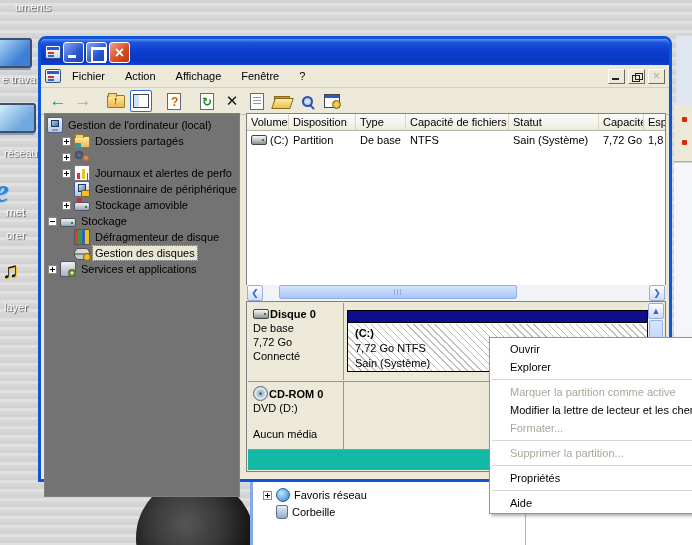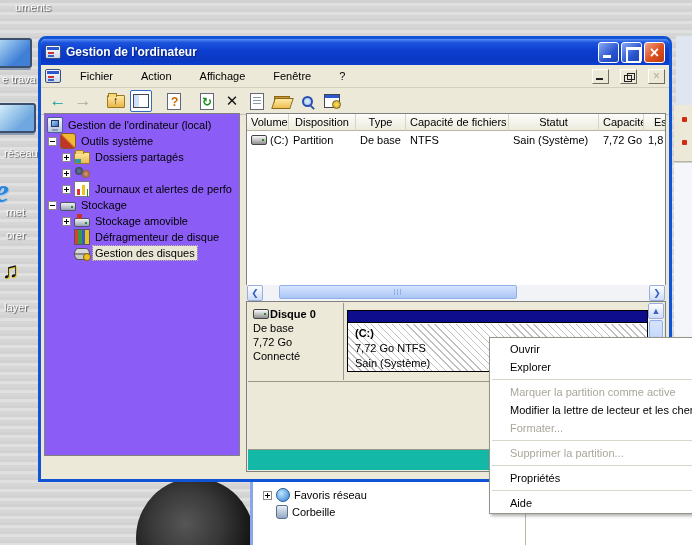--- a/index.html
+++ b/index.html
@@ -48,21 +48,21 @@
   .mmc-icon::after { content:""; position:absolute; left:2px; top:6px; width:6px; height:2px; background:#c33; box-shadow:0 3px 0 #36c; }
   .tbtn { width:21px; height:21px; border:1px solid #fff; border-radius:3px; margin-left:2px; position:relative;
           font-weight:bold; color:#fff; text-align:center; line-height:19px; font-size:12px; }
   .tbtn.min,.tbtn.max { background:linear-gradient(135deg,#89a9f4,#2a55cf 60%,#1d43b4); }
   .tbtn.close { background:linear-gradient(135deg,#f0a088,#dd4f1e 55%,#b93a10); }
   .tbtn.min::before { content:""; position:absolute; left:4px; bottom:4px; width:8px; height:3px; background:#fff; }
   .tbtn.max::before { content:""; position:absolute; left:4px; top:4px; width:11px; height:11px; border:2px solid #fff; border-top-width:3px; }
   .tbtn.close::before { content:"\00D7"; font-size:16px; line-height:19px; }
 
   #menubar { position:absolute; left:0; top:26px; width:628px; height:23px; background:#ece9d8;
-             border-bottom:1px solid #d4d0bd; display:flex; align-items:center; padding:0 4px; gap:10px; }
+             border-bottom:1px solid #d4d0bd; display:flex; align-items:center; padding:0 4px; gap:2px; }
   .menu-item { padding:3px 9px; }
   #menubar .spacer { flex:1; }
   .cc { width:17px; height:15px; background:#ece9d8; border:1px solid; border-color:#fff #6f6d62 #6f6d62 #fff;
         margin-left:1px; position:relative; text-align:center; font-size:9px; line-height:13px; }
   .cc.cmin::before { content:""; position:absolute; left:3px; bottom:3px; width:7px; height:2px; background:#222; }
   .cc.crestore::before { content:""; position:absolute; left:3px; top:5px; width:6px; height:5px; border:1px solid #222; background:#ece9d8; }
   .cc.crestore::after { content:""; position:absolute; left:6px; top:3px; width:6px; height:5px; border:1px solid #222; }
   .cc.cclose { color:#b8b5a5; }
   .cc.cclose::before { content:"\00D7"; font-size:12px; line-height:13px; color:#b0ad9c; }
 
@@ -85,21 +85,21 @@
        background:repeating-linear-gradient(180deg,#89a 0 1px,transparent 1px 3px); }
   .ofold-back { width:16px; height:11px; background:#c9992c; border:1px solid #8a6a18; position:relative; }
   .ofold-back::after { content:""; position:absolute; left:-2px; top:1px; width:17px; height:9px; background:linear-gradient(#ffeaa6,#eec04e); border:1px solid #8a6a18; transform:skewX(-18deg); }
   .mag { width:11px; height:11px; border:2px solid #2a4fb0; border-radius:50%; background:radial-gradient(circle,#dff0ff,#9cc4ee); position:relative; }
   .mag::after { content:""; position:absolute; right:-4px; bottom:-3px; width:6px; height:2px; background:#2a4fb0; transform:rotate(45deg); }
   .conwin { width:16px; height:14px; background:#fff; border:1px solid #445; position:relative; }
   .conwin::before { content:""; position:absolute; left:0; right:0; top:0; height:3px; background:#2b5ad0; }
   .conwin::after { content:""; position:absolute; right:-2px; bottom:-2px; width:7px; height:7px; border-radius:50%; background:radial-gradient(#ffe066,#caa020); border:1px solid #7a6210; }
 
   
-  #treepanel { position:absolute; left:3px; top:74px; width:196px; height:343px; background:#8b5cf6;
+  #treepanel { position:absolute; left:3px; top:74px; width:196px; height:384px; background:#737373;
                border:1px solid #808080; overflow:hidden; }
   .trow { display:flex; align-items:center; gap:3px; height:16px; white-space:nowrap; padding-left:2px; }
   .trow.l1 { padding-left:3px; } .trow.l2 { padding-left:17px; }
   .tsp { width:9px; flex:0 0 9px; }
   .tlabel { padding:1px 2px; }
   .tlabel.selected { background:#e9e6d6; outline:1px dotted #b8b4a2; }
   .ti { width:16px; height:16px; flex:0 0 16px; position:relative; }
   .ti-computer { background:linear-gradient(#f4f6fb,#b9c6de); border:1px solid #49618f; border-radius:2px; }
   .ti-computer::before { content:""; position:absolute; inset:2px 3px 5px 3px; background:linear-gradient(135deg,#9fd4f0,#3a6cc8); border:1px solid #23345e; }
   .ti-computer::after { content:""; position:absolute; left:4px; right:4px; bottom:1px; height:2px; background:#8a97b5; }
@@ -139,21 +139,21 @@
   .hscroll .strack { flex:1; position:relative; }
   .hscroll .sthumb { position:absolute; top:0; height:14px; }
   .vscroll { position:absolute; width:16px; background:#f2f3f7; }
   .vscroll .sbtn { height:16px; line-height:15px; }
   .vscroll .sthumb { margin:1px; height:44px; }
   .vscroll .sthumb::after { width:6px; height:8px; background:repeating-linear-gradient(180deg,#8fb0e8 0 1px,transparent 1px 3px); }
   .vscroll .sbtn.bottom { position:absolute; bottom:0; left:0; right:0; }
 
   
   #listpanel { position:absolute; left:205px; top:74px; width:420px; height:172px; background:#fff;
-               border:1px solid #808080; border-bottom:none; overflow:hidden;text-align:center; }
+               border:1px solid #808080; border-bottom:none; overflow:hidden; }
   .lheader { display:flex; height:17px; }
   .lheader .hcell { background:linear-gradient(#fdfdfb,#ecebdd); border-right:1px solid #d8d5c0; border-bottom:1px solid #b8b5a0;
                     padding:2px 4px; white-space:nowrap; overflow:hidden; flex:0 0 auto; }
   .lrow { display:flex; height:17px; align-items:center; }
   .lrow .cell { padding:1px 4px; white-space:nowrap; overflow:hidden; flex:0 0 auto; display:flex; align-items:center; gap:3px; }
   .w0{width:42px} .w1{width:67px} .w2{width:50px} .w3{width:103px} .w4{width:90px} .w5{width:45px} .w6{width:40px}
   .ic-hdd { width:16px; height:10px; background:linear-gradient(#fafafa,#8f8f8f); border:1px solid #444; border-radius:2px; position:relative; flex:0 0 16px; }
   .ic-hdd::after { content:""; position:absolute; right:2px; top:3px; width:2px; height:2px; background:#2a8a2a; }
 
   #listscroll { left:206px; top:246px; width:418px; }
@@ -228,21 +228,20 @@
     <div class="bgrow" style="left:23px;top:24px">
       <span class="ic-bin"></span>
       <span>Corbeille</span>
     </div>
   </div>
 
   <div id="win">
 
     <div id="titlebar">
       <span class="mmc-icon"></span>
-      <span class="title">Gestion de l'ordinateur</span>
       <span class="tbtn min"></span>
       <span class="tbtn max"></span>
       <span class="tbtn close"></span>
     </div>
 
     <div id="menubar">
       <span class="mmc-icon"></span>
       <span class="menu-item">Fichier</span>
       <span class="menu-item">Action</span>
       <span class="menu-item">Affichage</span>
@@ -281,58 +280,63 @@
           <span class="conwin"></span>
         </span>
     </div>
 
     <div id="treepanel">
       <div style="padding-top:3px">
         <div class="trow">
           <span class="ti ti-computer"></span>
           <span class="tlabel">Gestion de l'ordinateur (local)</span>
         </div>
-        <div class="trow l1">
-          <span class="exp"></span>
-          <span class="ti ti-tools"></span>
-          <span class="tlabel">Outils système</span>
-        </div>
         <div class="trow l2">
           <span class="exp plus"></span>
           <span class="ti ti-folder shared"></span>
           <span class="tlabel">Dossiers partagés</span>
         </div>
         <div class="trow l2">
           <span class="exp plus"></span>
           <span class="ti ti-users"></span>
         </div>
         <div class="trow l2">
           <span class="exp plus"></span>
           <span class="ti ti-perf"></span>
           <span class="tlabel">Journaux et alertes de perfo</span>
+        </div>
+        <div class="trow l2">
+          <span class="tsp"></span>
+          <span class="ti ti-devmgr"></span>
+          <span class="tlabel">Gestionnaire de périphérique</span>
+        </div>
+        <div class="trow l2">
+          <span class="exp plus"></span>
+          <span class="ti ti-removable"></span>
+          <span class="tlabel">Stockage amovible</span>
         </div>
         <div class="trow l1">
           <span class="exp"></span>
           <span class="ti ti-drive"></span>
           <span class="tlabel">Stockage</span>
         </div>
         <div class="trow l2">
-          <span class="exp plus"></span>
-          <span class="ti ti-removable"></span>
-          <span class="tlabel">Stockage amovible</span>
-        </div>
-        <div class="trow l2">
           <span class="tsp"></span>
           <span class="ti ti-defrag"></span>
           <span class="tlabel">Défragmenteur de disque</span>
         </div>
         <div class="trow l2">
           <span class="tsp"></span>
           <span class="ti ti-diskmgmt"></span>
           <span class="tlabel selected">Gestion des disques</span>
+        </div>
+        <div class="trow l1">
+          <span class="exp plus"></span>
+          <span class="ti ti-services"></span>
+          <span class="tlabel">Services et applications</span>
         </div>
       </div>
 
     </div>
 
     <div id="listpanel">
       <div class="lheader">
         <span class="hcell w0">Volume</span>
         <span class="hcell w1">Disposition</span>
         <span class="hcell w2">Type</span>
@@ -380,20 +384,29 @@
             <div class="hatch">
               <div class="pname">(C:)</div>
               <div>7,72 Go NTFS</div>
               <div>Sain (Système)</div>
             </div>
           </div>
         </div>
       </div>
       <div class="growline" style="top:79px"></div>
       <div class="grow" style="top:80px;height:68px">
+        <div class="glabel">
+          <div class="gname">
+              <span class="ic-cd"></span>
+              <span>CD-ROM 0</span>
+            </div>
+          <div>DVD (D:)</div>
+          <div style="height:12px"></div>
+          <div>Aucun média</div>
+        </div>
         <div class="gbar"></div>
       </div>
       <div id="legendrow">
         <span class="legend-swatch"></span>
         <span>Partition principale</span>
       </div>
       <div class="vscroll" id="graphvscroll">
         <div class="sbtn">▲</div>
         <div class="sthumb"></div>
         <div class="sbtn bottom">▼</div>

